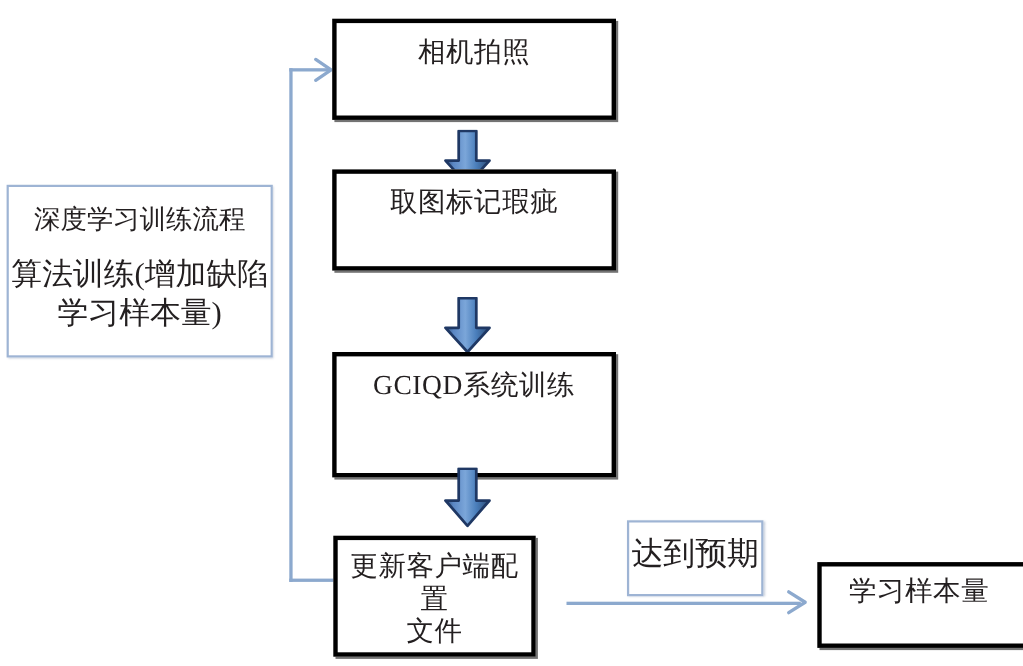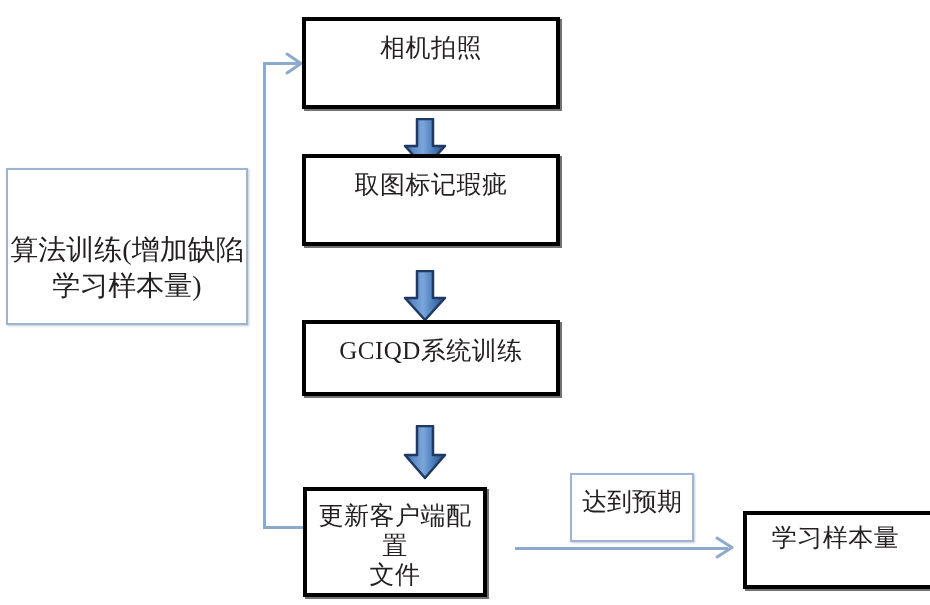--- a/index.html
+++ b/index.html
@@ -45,21 +45,21 @@
     background: #ffffff;
     border: 2px solid #9eb4d4;
     box-shadow: 1px 1px 2px rgba(120,140,170,0.45);
   }
   .note-box .box-text {
     position: absolute;
     left: 0;
     right: 0;
     text-align: center;
     color: #231f20;
-    font-size: 25px;
+    font-size: 29px;
     line-height: 1.35;
     white-space: pre-line;
   }
 
   
   #panel-training {
     left: 6px;
     top: 168px;
     width: 242px;
     height: 157px;
@@ -92,20 +92,21 @@
   .block-arrow {
     position: absolute;
   }
 </style>
 </head>
 <body>
 
 <div id="canvas">
 
   <div class="note-box" id="panel-training">
+    <div class="box-text line1">深度学习训练流程</div>
     <div class="box-text line2">算法训练(增加缺陷
 学习样本量)</div>
   </div>
 
   <div class="conn conn-h" style="left:263px; top:526px; width:42px;"></div>
   <div class="conn conn-v" style="left:263px; top:62px; height:467px;"></div>
   <div class="conn conn-h" style="left:263px; top:62px; width:36px;"></div>
   <svg class="line-svg" style="left:286px; top:50px;" width="26" height="28">
     <polyline points="1,4 15,13.5 1,23" fill="none" stroke="#8ca9ce" stroke-width="3" stroke-linecap="round" stroke-linejoin="round"></polyline>
   </svg>
@@ -137,21 +138,21 @@
         <stop offset="0%" stop-color="#32527e"></stop>
         <stop offset="18%" stop-color="#5b87c4"></stop>
         <stop offset="45%" stop-color="#7ba6d9"></stop>
         <stop offset="70%" stop-color="#4a7ebb"></stop>
         <stop offset="100%" stop-color="#2b4a73"></stop>
       </linearGradient>
     </defs>
     <polygon points="14,1 30,1 30,28 42,28 22,50 2,28 14,28" fill="url(#ba2)" stroke="#1f3864" stroke-width="2.5" stroke-linejoin="round"></polygon>
   </svg>
 
-  <div class="proc-box" style="left:302px; top:320px; width:258px; height:76px;">
+  <div class="proc-box" style="left:302px; top:320px; width:258px; height:114px;">
     <div class="box-text" style="top:12px;">GCIQD系统训练</div>
   </div>
 
   <svg class="block-arrow" style="left:403px; top:425px;" width="44" height="55">
     <defs>
       <linearGradient id="ba3" x1="0" y1="0" x2="1" y2="0">
         <stop offset="0%" stop-color="#32527e"></stop>
         <stop offset="18%" stop-color="#5b87c4"></stop>
         <stop offset="45%" stop-color="#7ba6d9"></stop>
         <stop offset="70%" stop-color="#4a7ebb"></stop>

